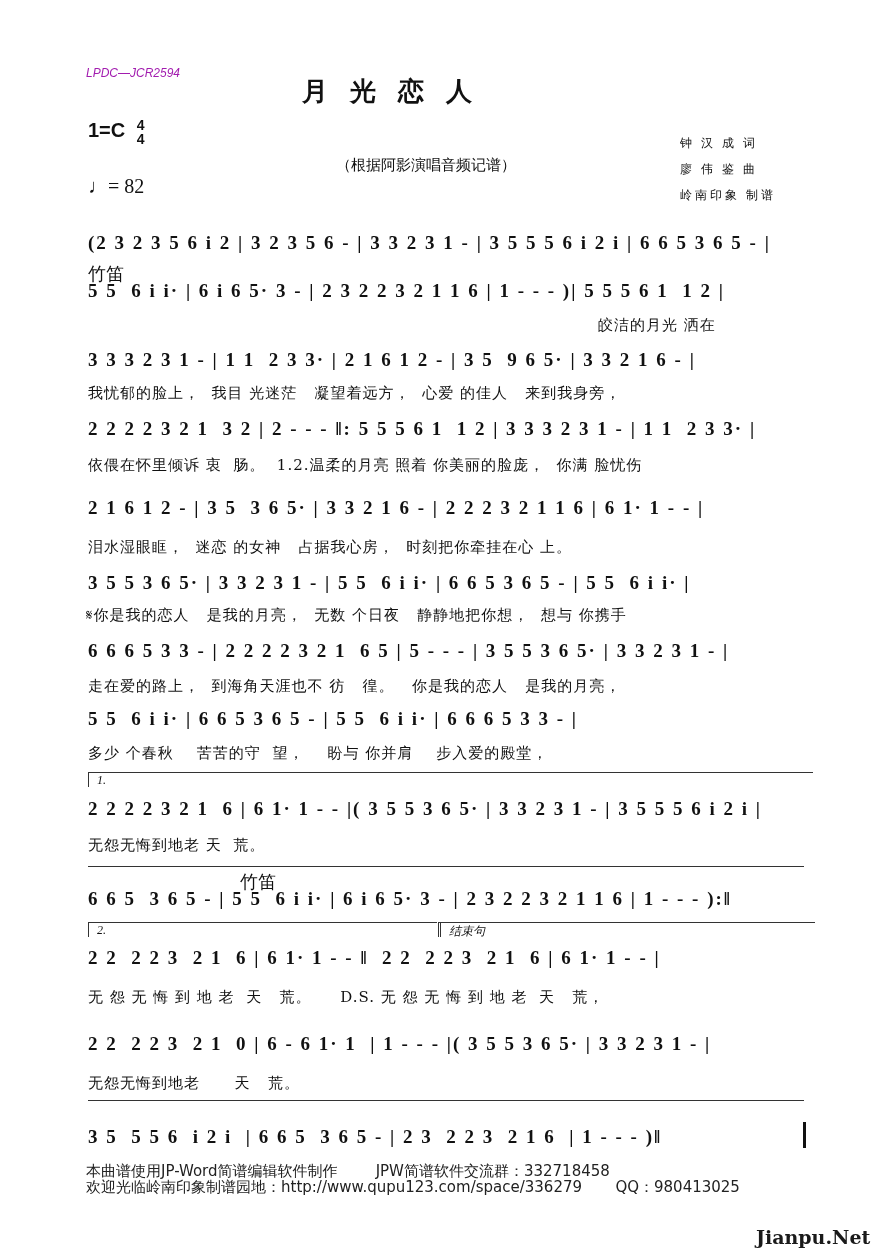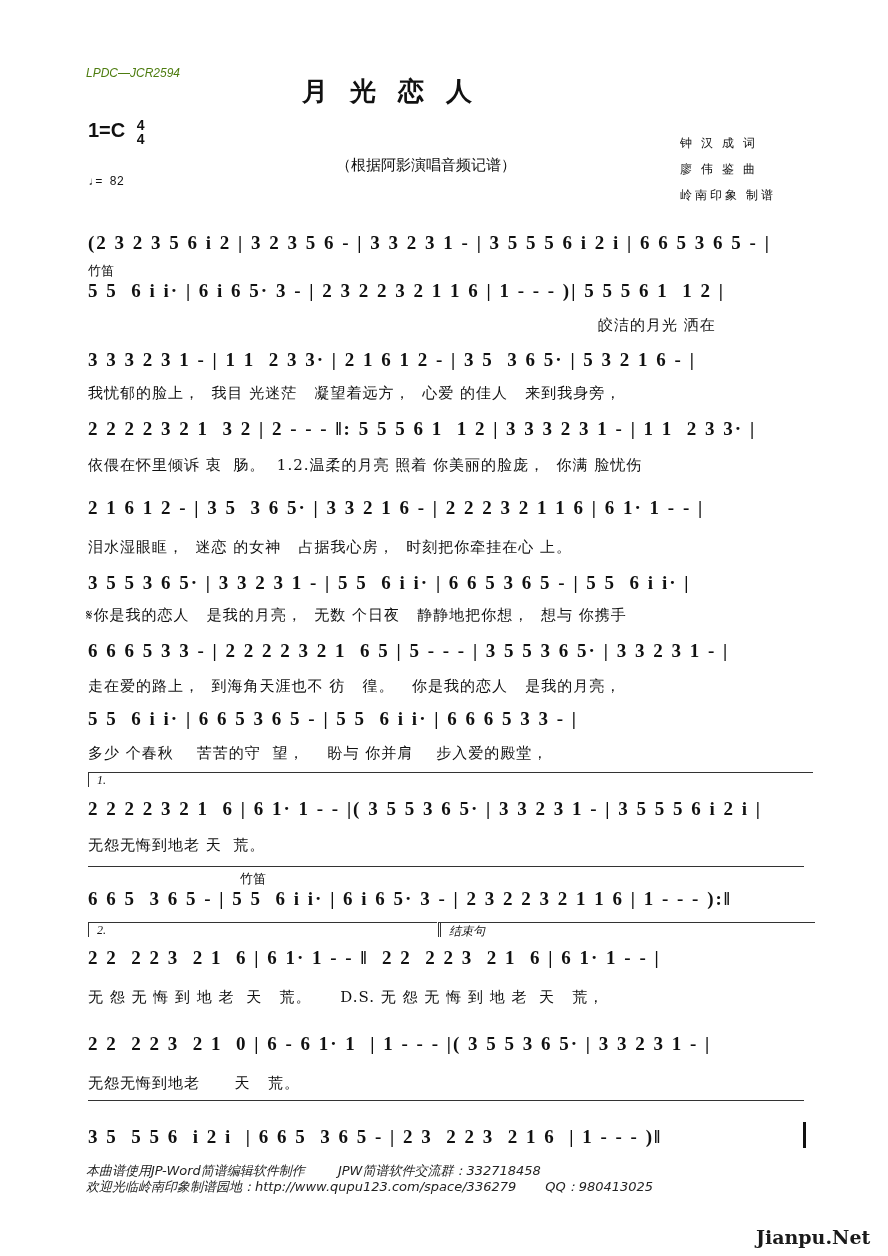--- a/index.html
+++ b/index.html
@@ -1,30 +1,30 @@
 <!DOCTYPE html>
 <html><head>
 <meta charset="utf-8">
 <style>
   html,body{margin:0;padding:0;background:#fff;}
   body{width:888px;height:1256px;position:relative;overflow:hidden;font-family:"DejaVu Sans",sans-serif;color:#111;}
   .abs{position:absolute;}
-  .code{left:86px;top:66px;font-family:"Liberation Sans",sans-serif;font-style:italic;font-size:12px;color:#4d7c0f;}
+  .code{left:86px;top:66px;font-family:"Liberation Sans",sans-serif;font-style:italic;font-size:12px;color:#a21caf;}
   .title{left:0;width:796px;top:74px;text-align:center;font-family:"DejaVu Serif",serif;font-weight:bold;font-size:26px;letter-spacing:22px;}
   .key{left:88px;top:118px;font-family:Liberation Sans, sans-serif;font-weight:bold;font-size:20px;}
   .frac{display:inline-block;vertical-align:middle;text-align:center;font-size:14px;line-height:14px;margin-left:6px;}
   .frac span{display:block;}
-  .tempo{left:88px;top:175px;font-family:Liberation Mono, monospace;font-size:12px;}
+  .tempo{left:88px;top:175px;font-family:Liberation Serif, serif;font-size:20px;}
   .subtitle{left:336px;top:156px;font-family:"DejaVu Serif",serif;font-size:15px;}
   .credits{left:680px;top:130px;font-family:Liberation Serif, serif;font-size:12px;line-height:26px;letter-spacing:3px;}
   .row{position:absolute;left:88px;width:722px;font-family:Liberation Serif, serif;font-weight:bold;font-size:19px;white-space:pre;letter-spacing:2px;}
   .lyr{position:absolute;left:88px;width:722px;font-family:"DejaVu Serif",serif;font-size:15px;white-space:pre;letter-spacing:1px;}
-  .inst{position:absolute;font-family:Liberation Mono, monospace;font-size:13px;}
+  .inst{position:absolute;font-family:Liberation Mono, monospace;font-size:18px;}
   .volta{position:absolute;border-top:1px solid #333;border-left:1px solid #333;height:14px;font-family:"Liberation Serif",serif;font-style:italic;font-size:12px;padding-left:8px;}
-  .footer{left:86px;top:1163px;font-family:"DejaVu Sans",sans-serif;font-style:italic;font-size:13px;line-height:16px;color:#222;white-space:pre;}
+  .footer{left:86px;top:1163px;font-family:"DejaVu Sans",sans-serif;font-size:15px;line-height:16px;color:#222;white-space:pre;}
   .wm{left:756px;top:1226px;font-family:"DejaVu Serif",serif;font-weight:bold;font-size:19px;color:#1a1a1a;}
   .rbar{position:absolute;width:2px;background:#111;}
 </style>
 </head>
 <body>
 
 <div class="abs code">LPDC—JCR2594</div>
 <div class="abs title">月光恋人</div>
 <div class="abs key">
   <span>1=C</span>
@@ -42,21 +42,21 @@
   <div>廖 伟 鉴 曲</div>
   <div>岭南印象 制谱</div>
 </div>
 
 <div class="row" style="top:232px">(2 3 2 3 5 6 i 2 | 3 2 3 5 6 - | 3 3 2 3 1 - | 3 5 5 5 6 i 2 i | 6 6 5 3 6 5 - |</div>
 
 <div class="inst" style="left:88px;top:262px">竹笛</div>
 <div class="row" style="top:280px">5 5  6 i i· | 6 i 6 5· 3 - | 2 3 2 2 3 2 1 1 6 | 1 - - - )| 5 5 5 6 1  1 2 |</div>
 <div class="lyr" style="top:316px;left:598px;width:220px">皎洁的月光 洒在</div>
 
-<div class="row" style="top:349px">3 3 3 2 3 1 - | 1 1  2 3 3· | 2 1 6 1 2 - | 3 5  3 6 5· | 5 3 2 1 6 - |</div>
+<div class="row" style="top:349px">3 3 3 2 3 1 - | 1 1  2 3 3· | 2 1 6 1 2 - | 3 5  9 6 5· | 3 3 2 1 6 - |</div>
 <div class="lyr" style="top:384px">我忧郁的脸上，  我目 光迷茫   凝望着远方，  心爱 的佳人   来到我身旁，</div>
 
 <div class="row" style="top:418px">2 2 2 2 3 2 1  3 2 | 2 - - - ‖: 5 5 5 6 1  1 2 | 3 3 3 2 3 1 - | 1 1  2 3 3· |</div>
 <div class="lyr" style="top:456px">依偎在怀里倾诉 衷  肠。  1.2.温柔的月亮 照着 你美丽的脸庞，  你满 脸忧伤</div>
 
 <div class="row" style="top:497px">2 1 6 1 2 - | 3 5  3 6 5· | 3 3 2 1 6 - | 2 2 2 3 2 1 1 6 | 6 1· 1 - - |</div>
 <div class="lyr" style="top:538px">泪水湿眼眶，  迷恋 的女神   占据我心房，  时刻把你牵挂在心 上。</div>
 
 <div class="row" style="top:572px">3 5 5 3 6 5· | 3 3 2 3 1 - | 5 5  6 i i· | 6 6 5 3 6 5 - | 5 5  6 i i· |</div>
 <div class="lyr" style="top:606px;left:86px">𝄋你是我的恋人   是我的月亮，  无数 个日夜   静静地把你想，  想与 你携手</div>

